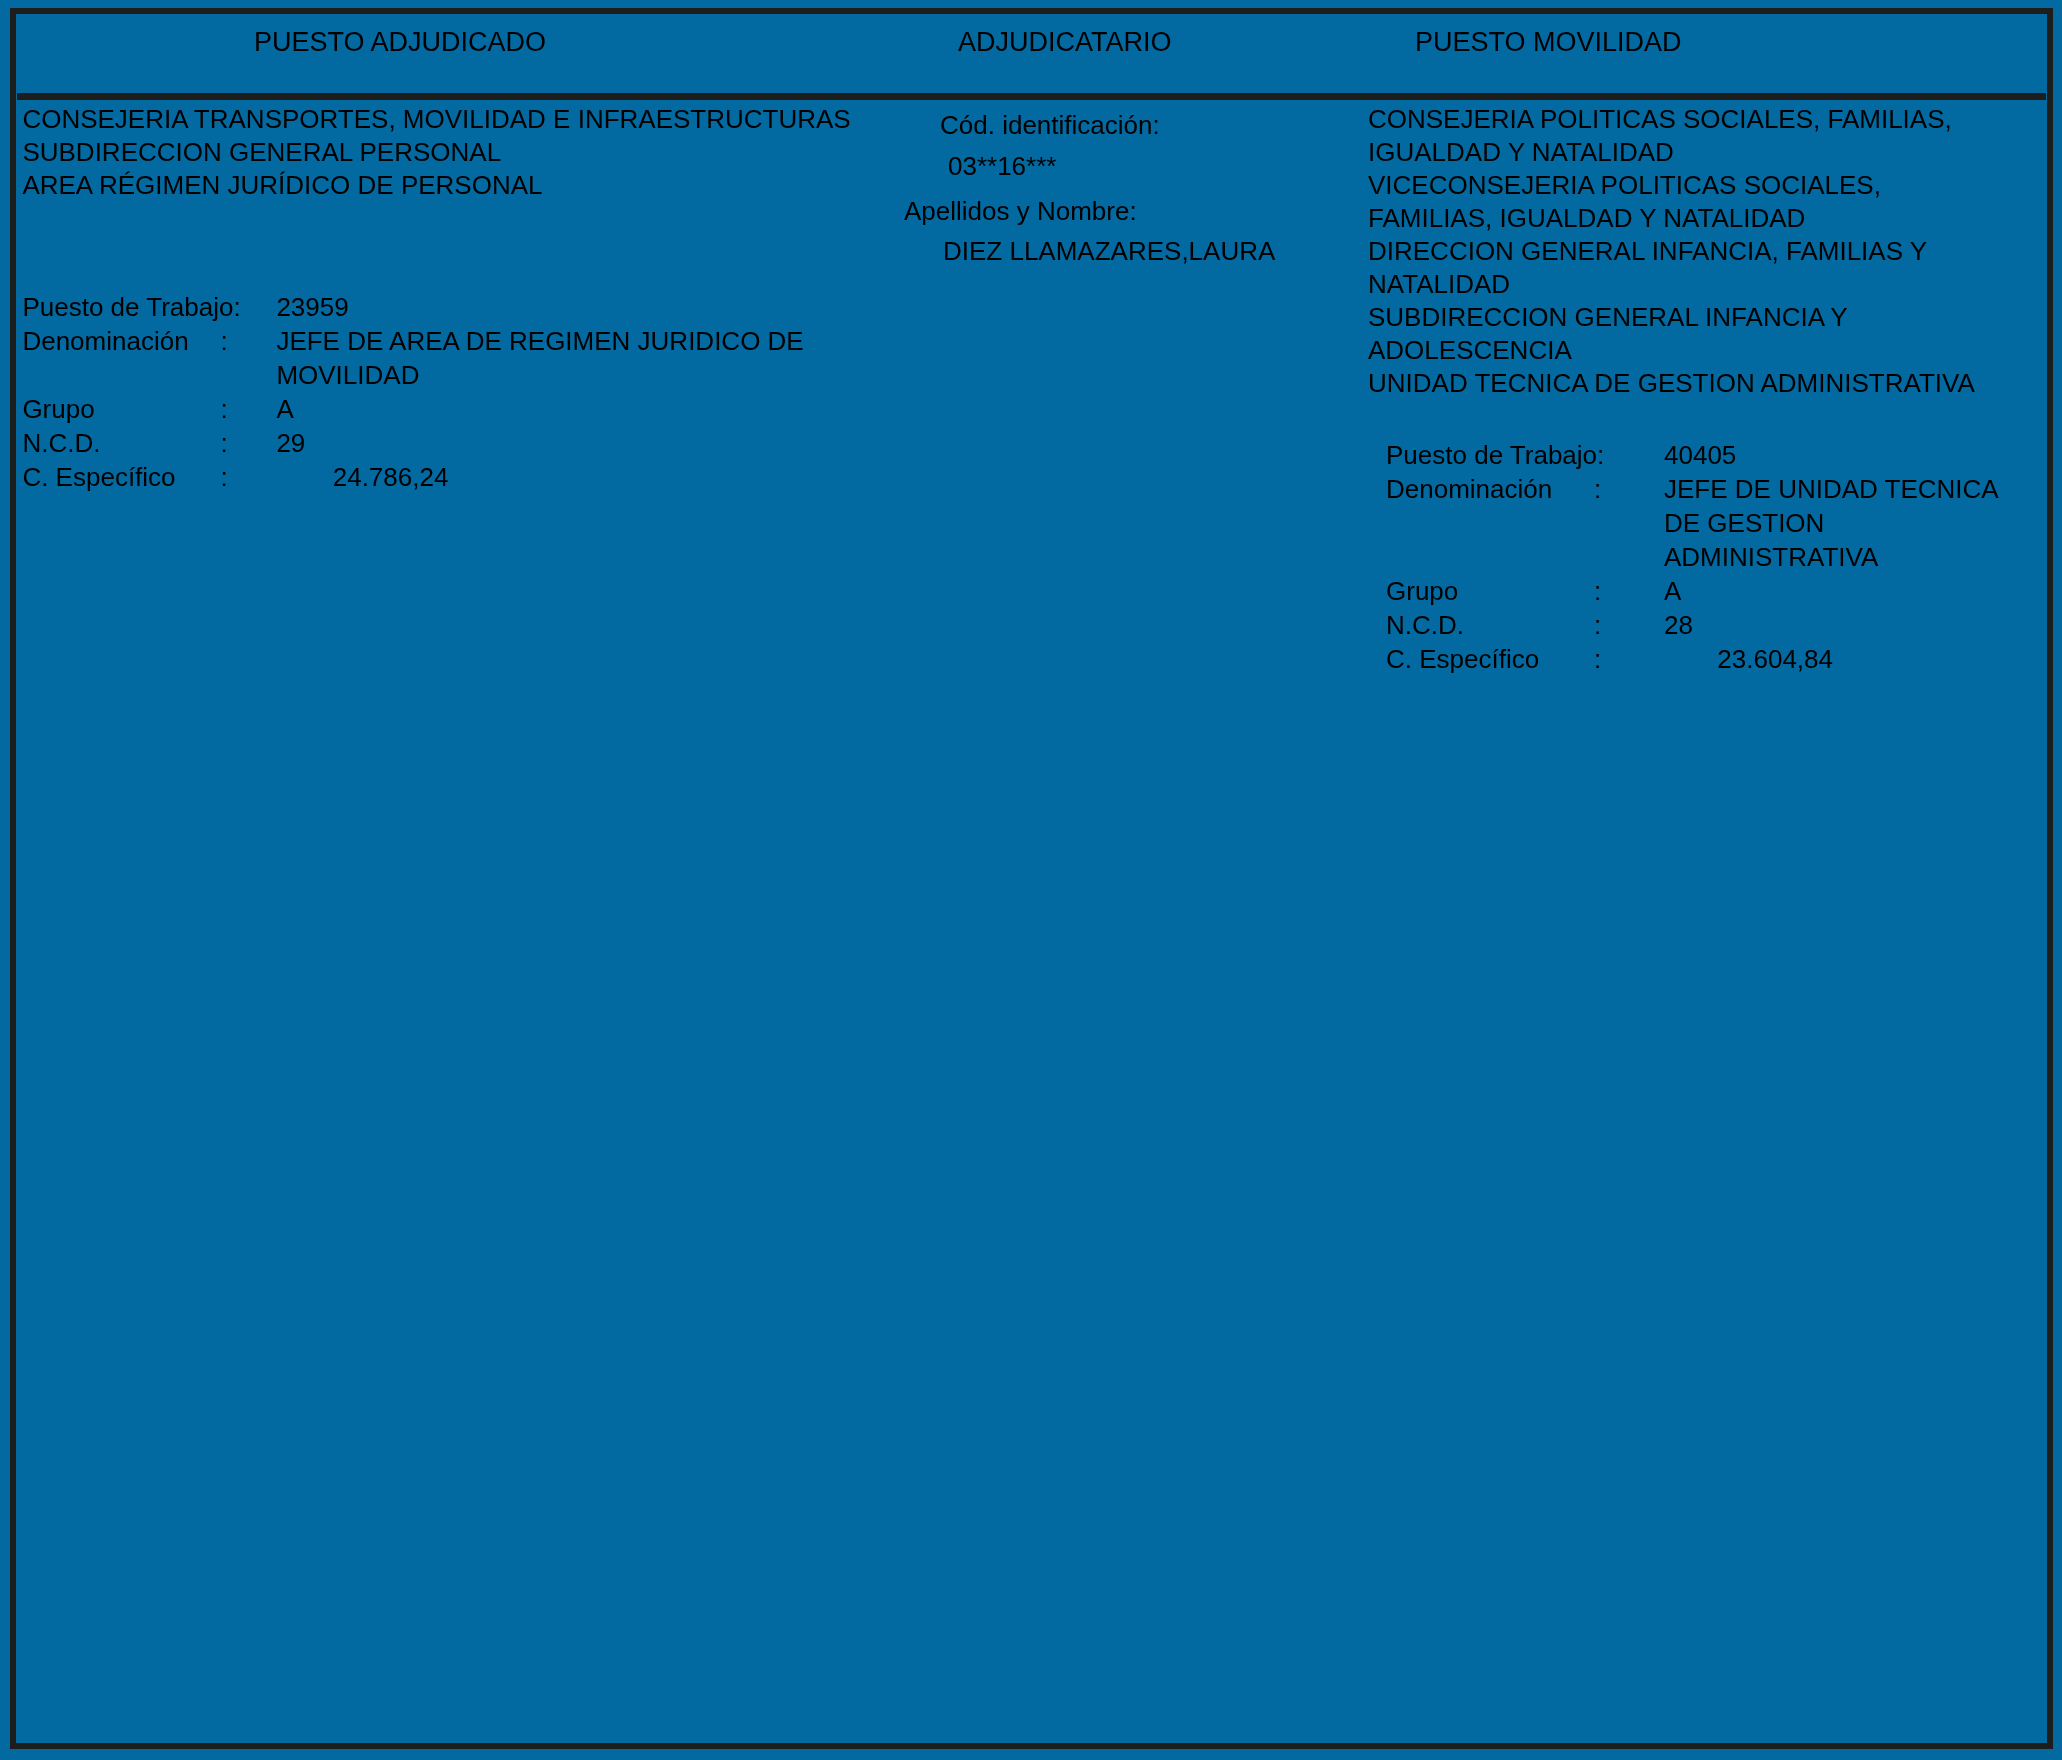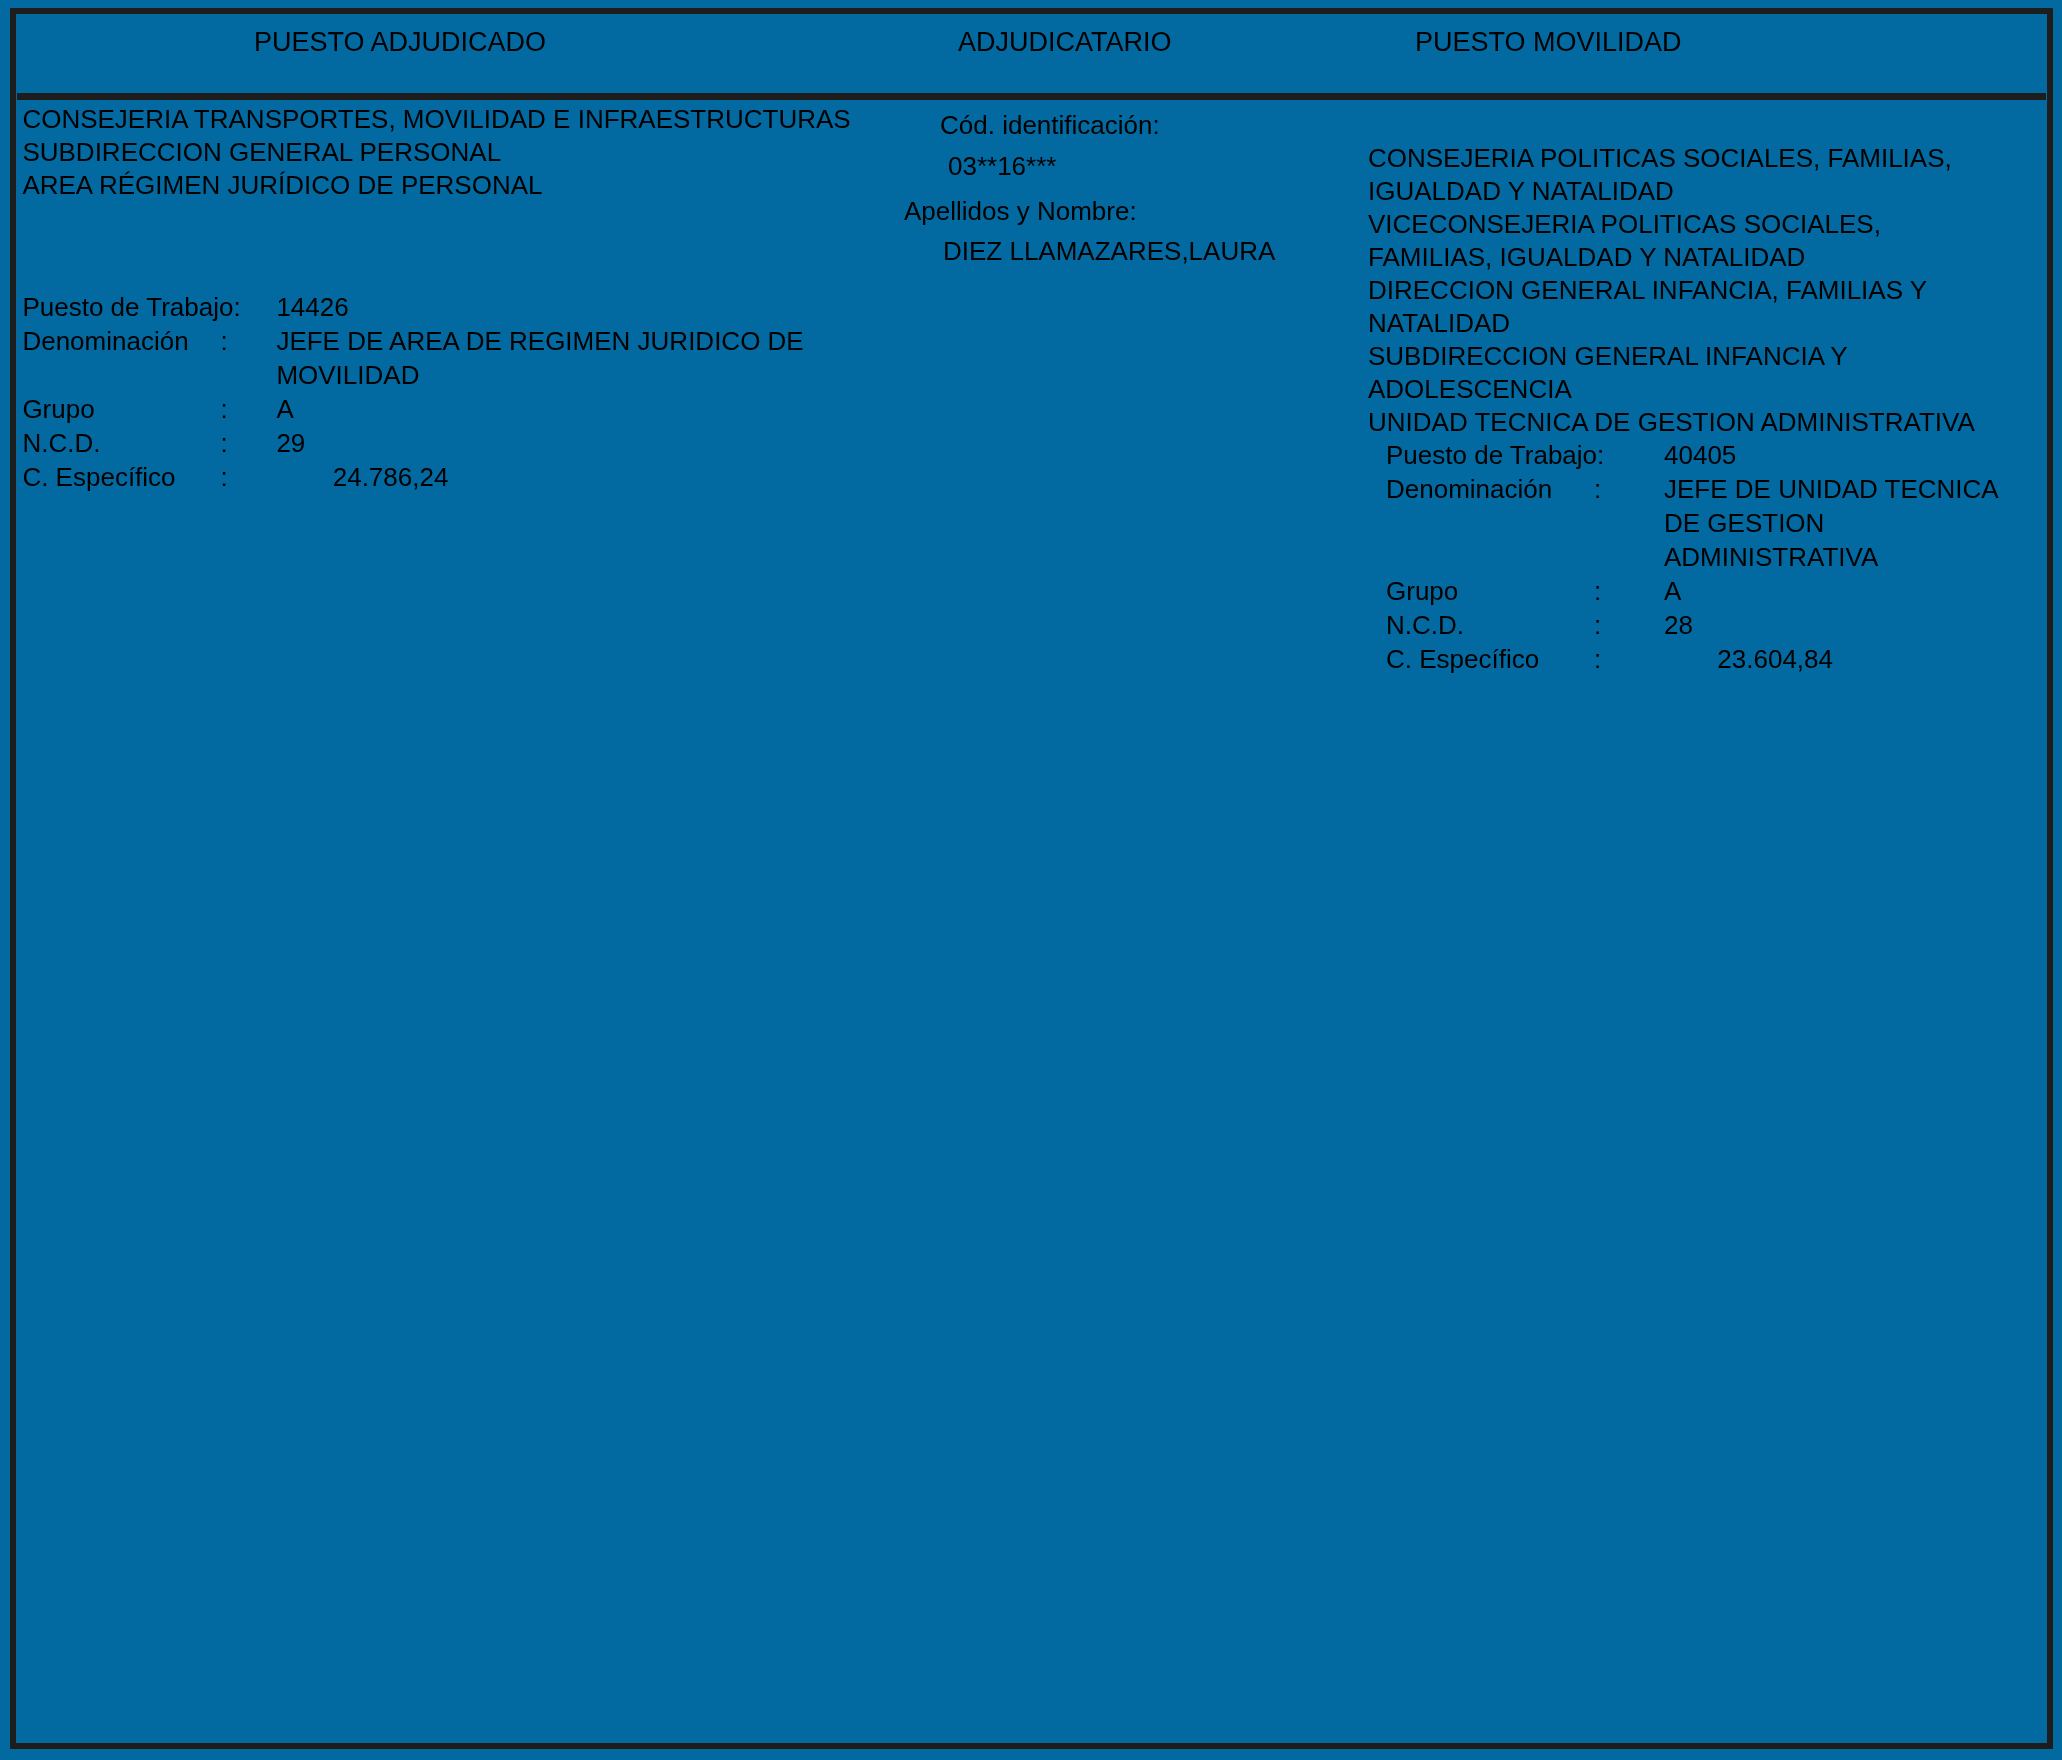--- a/index.html
+++ b/index.html
@@ -44,21 +44,21 @@
   .hdr-adjudicatario{ left: 958px; }
   .hdr-liberado     { left: 1415px; }
 
   .org {
     position: absolute;
     font-size: 26px;
     line-height: 33px;
     white-space: nowrap;
   }
   .org-adjudicado { left: 22.4px;   top: 103px; }
-  .org-liberado   { left: 1368px; top: 103px; margin-top: 39px; }
+  .org-liberado   { left: 1368px; top: 103px; }
 
   .details {
     position: absolute;
     font-size: 26px;
     line-height: 34px;
   }
   .details-adjudicado { left: 22.4px;   top: 290px; width: 886px; }
   .details-liberado   { left: 1386px; top: 438px; width: 653px; }
 
   .row { display: flex; align-items: flex-start; }
@@ -98,21 +98,21 @@
     <div>CONSEJERIA TRANSPORTES, MOVILIDAD E INFRAESTRUCTURAS</div>
     <div>SUBDIRECCION GENERAL PERSONAL</div>
     <div>AREA RÉGIMEN JURÍDICO DE PERSONAL</div>
   </div>
 
   <div class="details details-adjudicado">
     <div class="row">
       <span class="lbl">Puesto de Trabajo:</span>
       <span class="cln"></span>
       <div class="vals">
-          <div>14426</div>
+          <div>23959</div>
         </div>
     </div>
     <div class="row">
       <span class="lbl">Denominación</span>
       <span class="cln">:</span>
       <div class="vals">
         <div>JEFE DE AREA DE REGIMEN JURIDICO DE</div>
         <div>MOVILIDAD</div>
       </div>
     </div>

